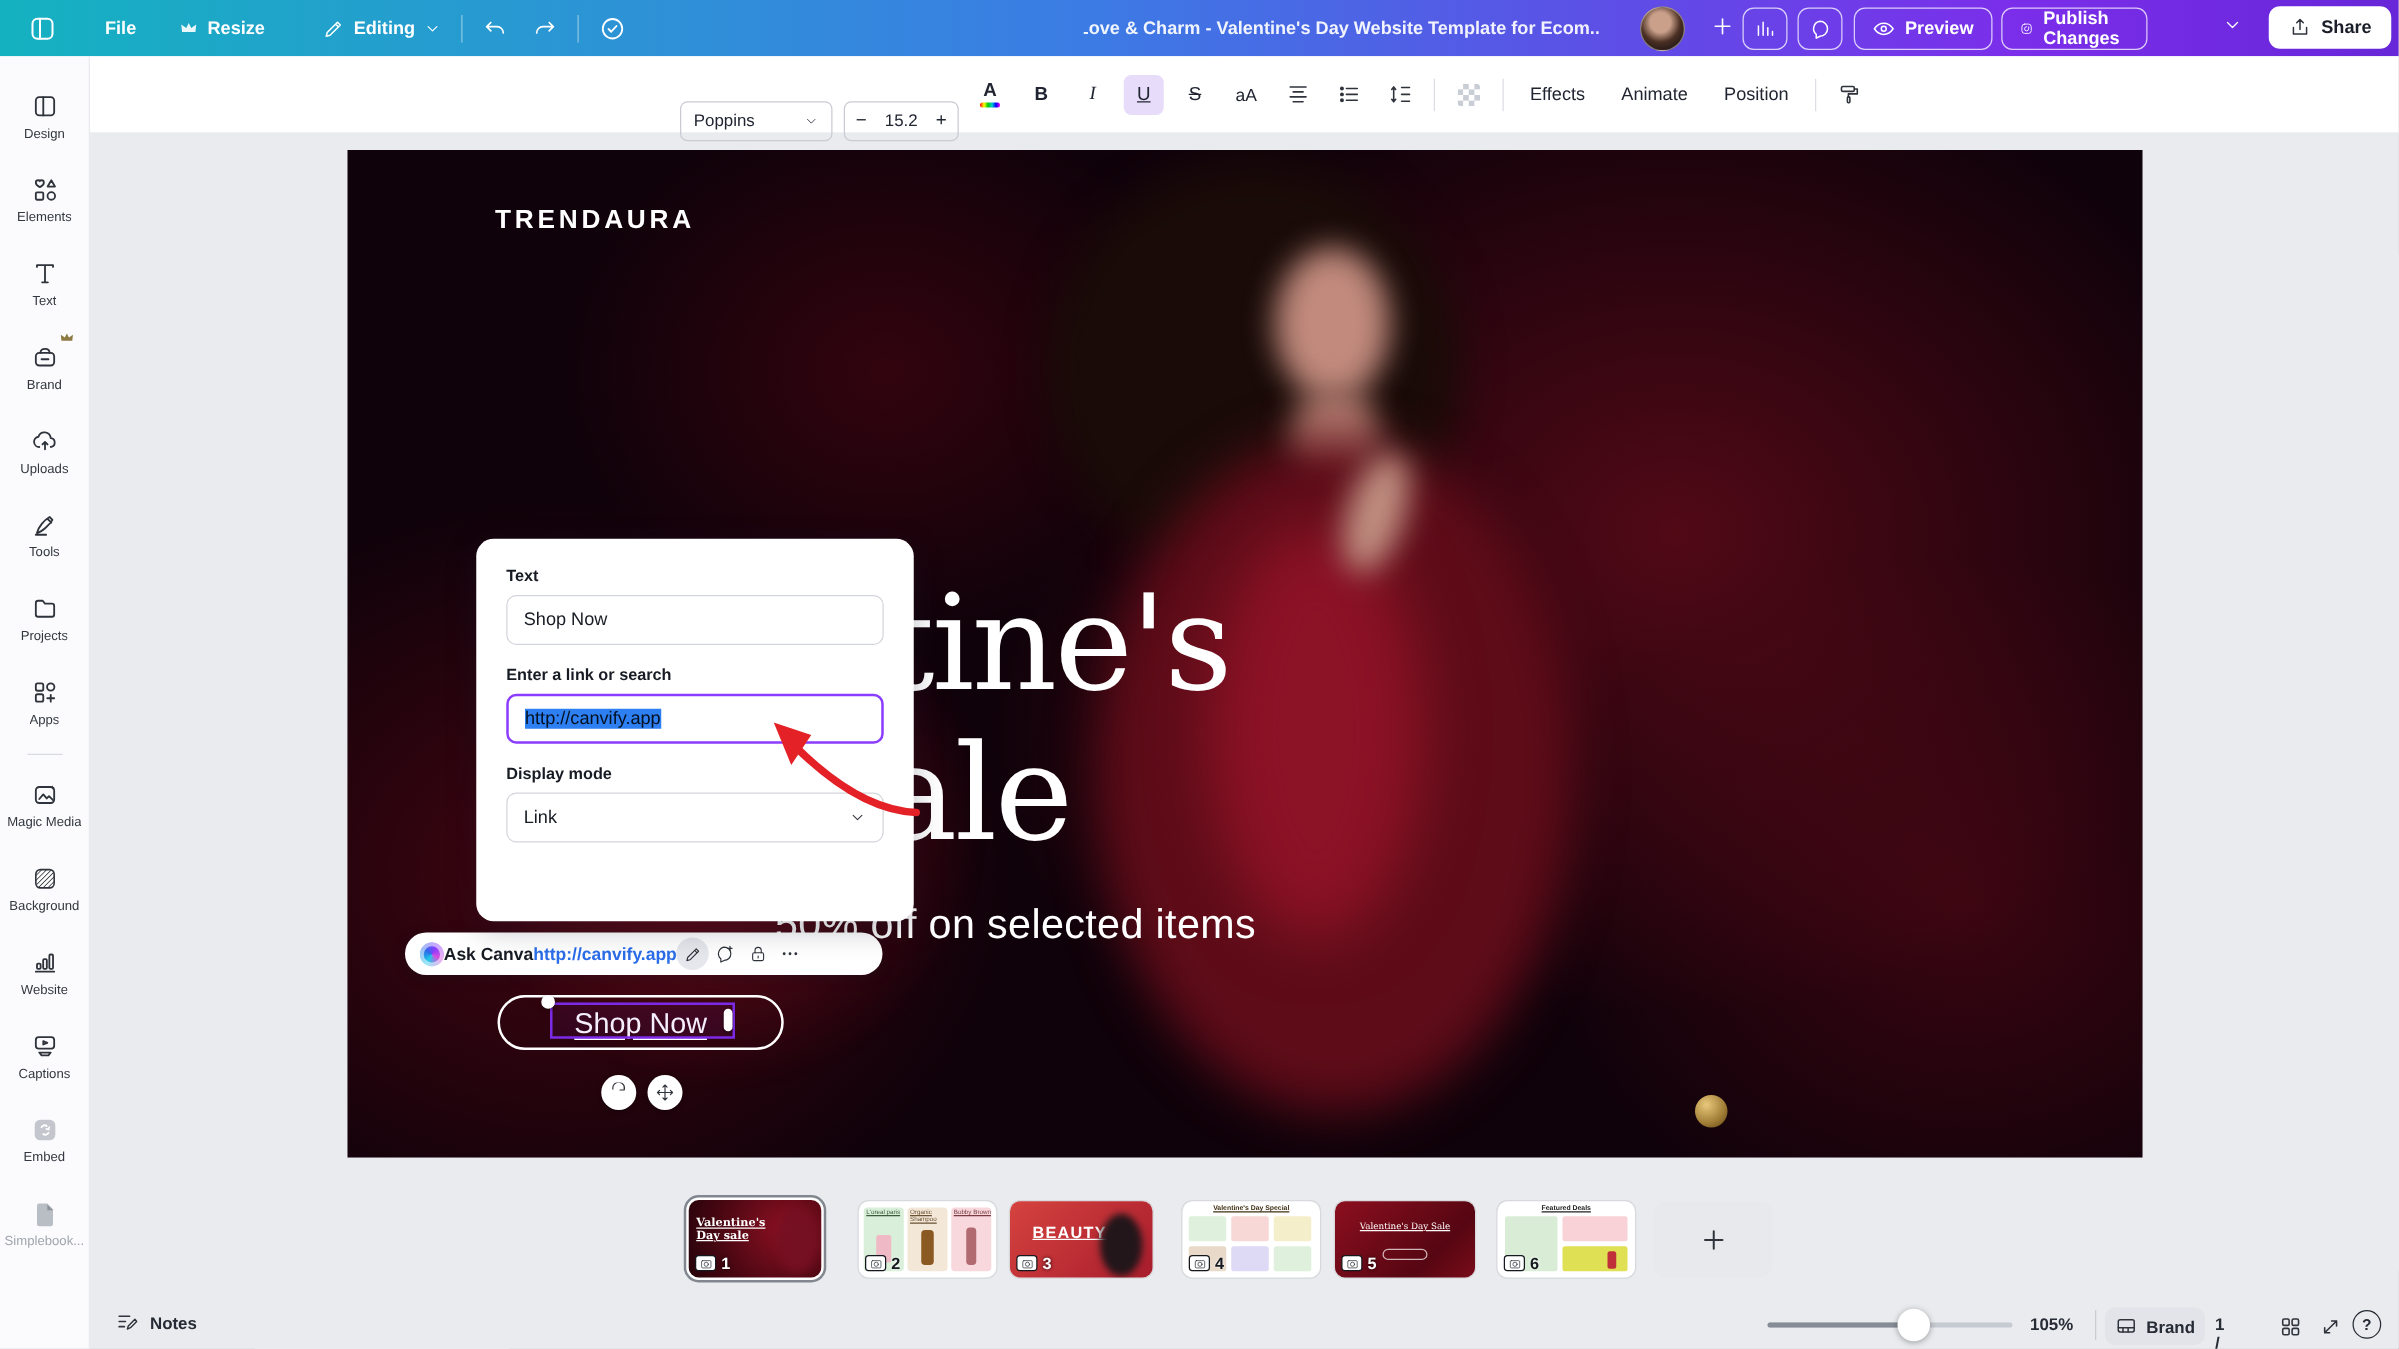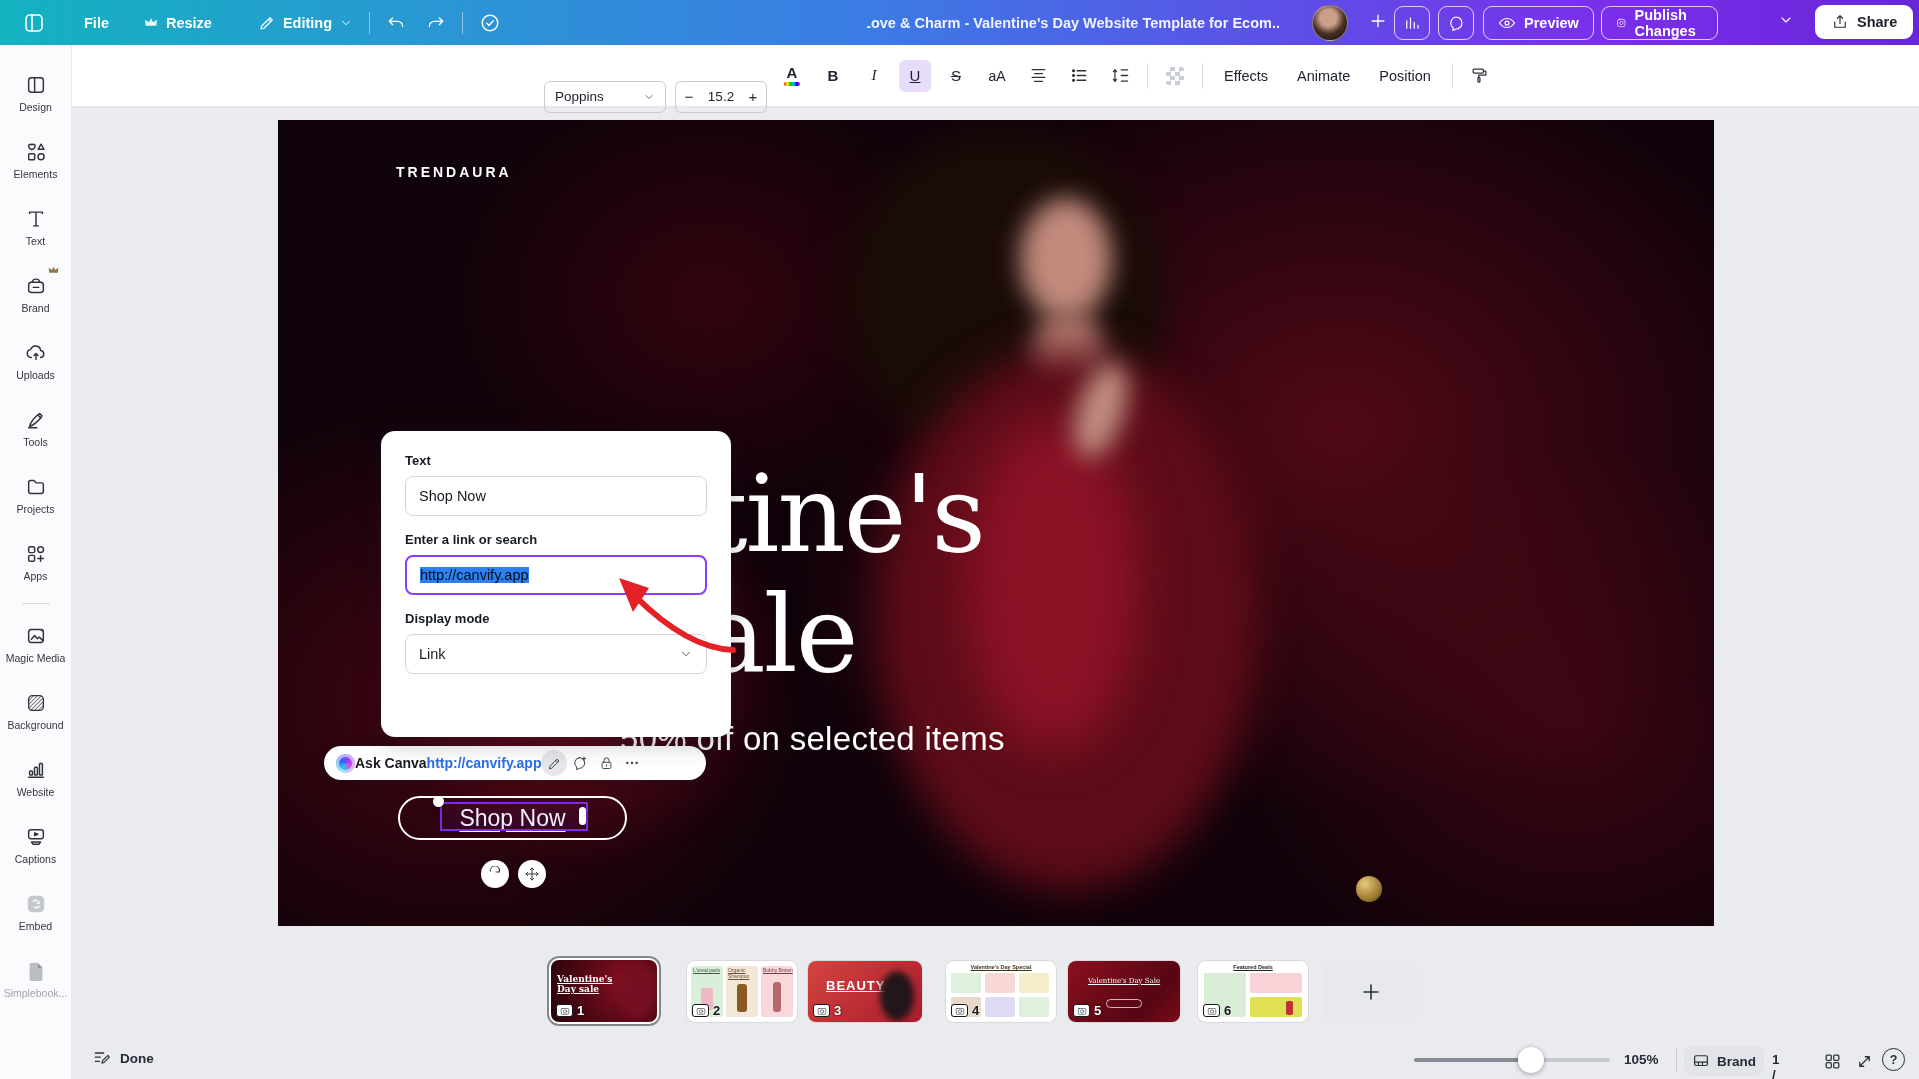--- a/index.html
+++ b/index.html
@@ -55,21 +55,21 @@
   
   #workspace { left:72px; top:107px; width:1847px; height:972px; background:#e9ebee; }
   #page { left:278px; top:120px; width:1436px; height:806px; overflow:hidden; background:
       radial-gradient(ellipse 760px 620px at 74% 38%, rgba(146,16,34,.50), transparent 62%),
       radial-gradient(ellipse 520px 430px at 90% 75%, rgba(110,10,26,.45), transparent 65%),
       radial-gradient(ellipse 560px 470px at 12% 72%, rgba(104,8,22,.55), transparent 64%),
       radial-gradient(ellipse 430px 360px at 30% 22%, rgba(84,6,18,.5), transparent 60%),
       radial-gradient(circle 330px at 52% 58%, rgba(150,16,32,.30), transparent 70%),
       #10020a; z-index:1; }
   .blob { position:absolute; filter:blur(12px); border-radius:50%; }
-  #brand-logo { left:118px; top:44px; color:#fff; font-size:14px; font-weight:700; letter-spacing:3px; }
+  #brand-logo { left:118px; top:44px; color:#fff; font-size:21px; font-weight:700; letter-spacing:3px; }
   .headline { color:#fff; font-family:"DejaVu Serif", serif; font-size:106px; line-height:1; letter-spacing:-2px; }
   #sale-line { left:342px; top:600px; color:#fff; font-size:33px; font-weight:400; letter-spacing:.3px; }
   #shopnow-btn { left:120px; top:676px; width:229px; height:44px; border:2px solid #fff; border-radius:999px;
     display:flex; align-items:center; justify-content:center; cursor:pointer; }
   #shopnow-btn span { color:#fff; font-size:23px; text-decoration:underline; text-underline-offset:4px; }
   #sel-rect { left:162px; top:682px; width:148px; height:29px; border:2px solid #7d2ae8; background:rgba(125,42,232,.08); }
   #sel-dot { left:155px; top:676px; width:11px; height:11px; border-radius:50%; background:#fff; box-shadow:0 1px 3px rgba(0,0,0,.5); }
   #sel-caret { left:301px; top:687px; width:7px; height:18px; border-radius:4px; background:#fff; box-shadow:0 1px 3px rgba(0,0,0,.45); }
   .canvas-fab { width:28px; height:28px; border-radius:50%; background:#fff; box-shadow:0 1px 4px rgba(0,0,0,.35);
     display:flex; align-items:center; justify-content:center; cursor:pointer; }
@@ -599,21 +599,21 @@
     <svg class="ic" width="24" height="24" viewBox="0 0 24 24">
         <path d="M12 5v14M5 12h14"></path>
       </svg>
   </div>
 
   <div id="notes" class="abs">
     <svg class="ic" width="20" height="20" viewBox="0 0 24 24">
       <path d="M4 6h10M4 11h6M4 16h5"></path>
         <path d="M19.5 7.5L12 15l-1 3.5L14.5 17l7-7z" transform="scale(.85) translate(3,3)"></path>
       </svg>
-    <span class="sbr-txt">Done</span>
+    <span class="sbr-txt">Notes</span>
   </div>
   <div id="zoom-track" class="abs"></div>
   <div id="zoom-fill" class="abs"></div>
   <div id="zoom-thumb" class="abs"></div>
   <span id="zoom-pct" class="abs sbr-txt">105%</span>
   <div id="sbr-div" class="abs"></div>
   <div id="pages-btn" class="abs">
     <svg class="ic" width="18" height="18" viewBox="0 0 24 24">
       <rect x="3.5" y="5" width="17" height="13" rx="2"></rect>
         <path d="M3.5 13.5h17M8.5 13.5V18M14 13.5V18"></path>

